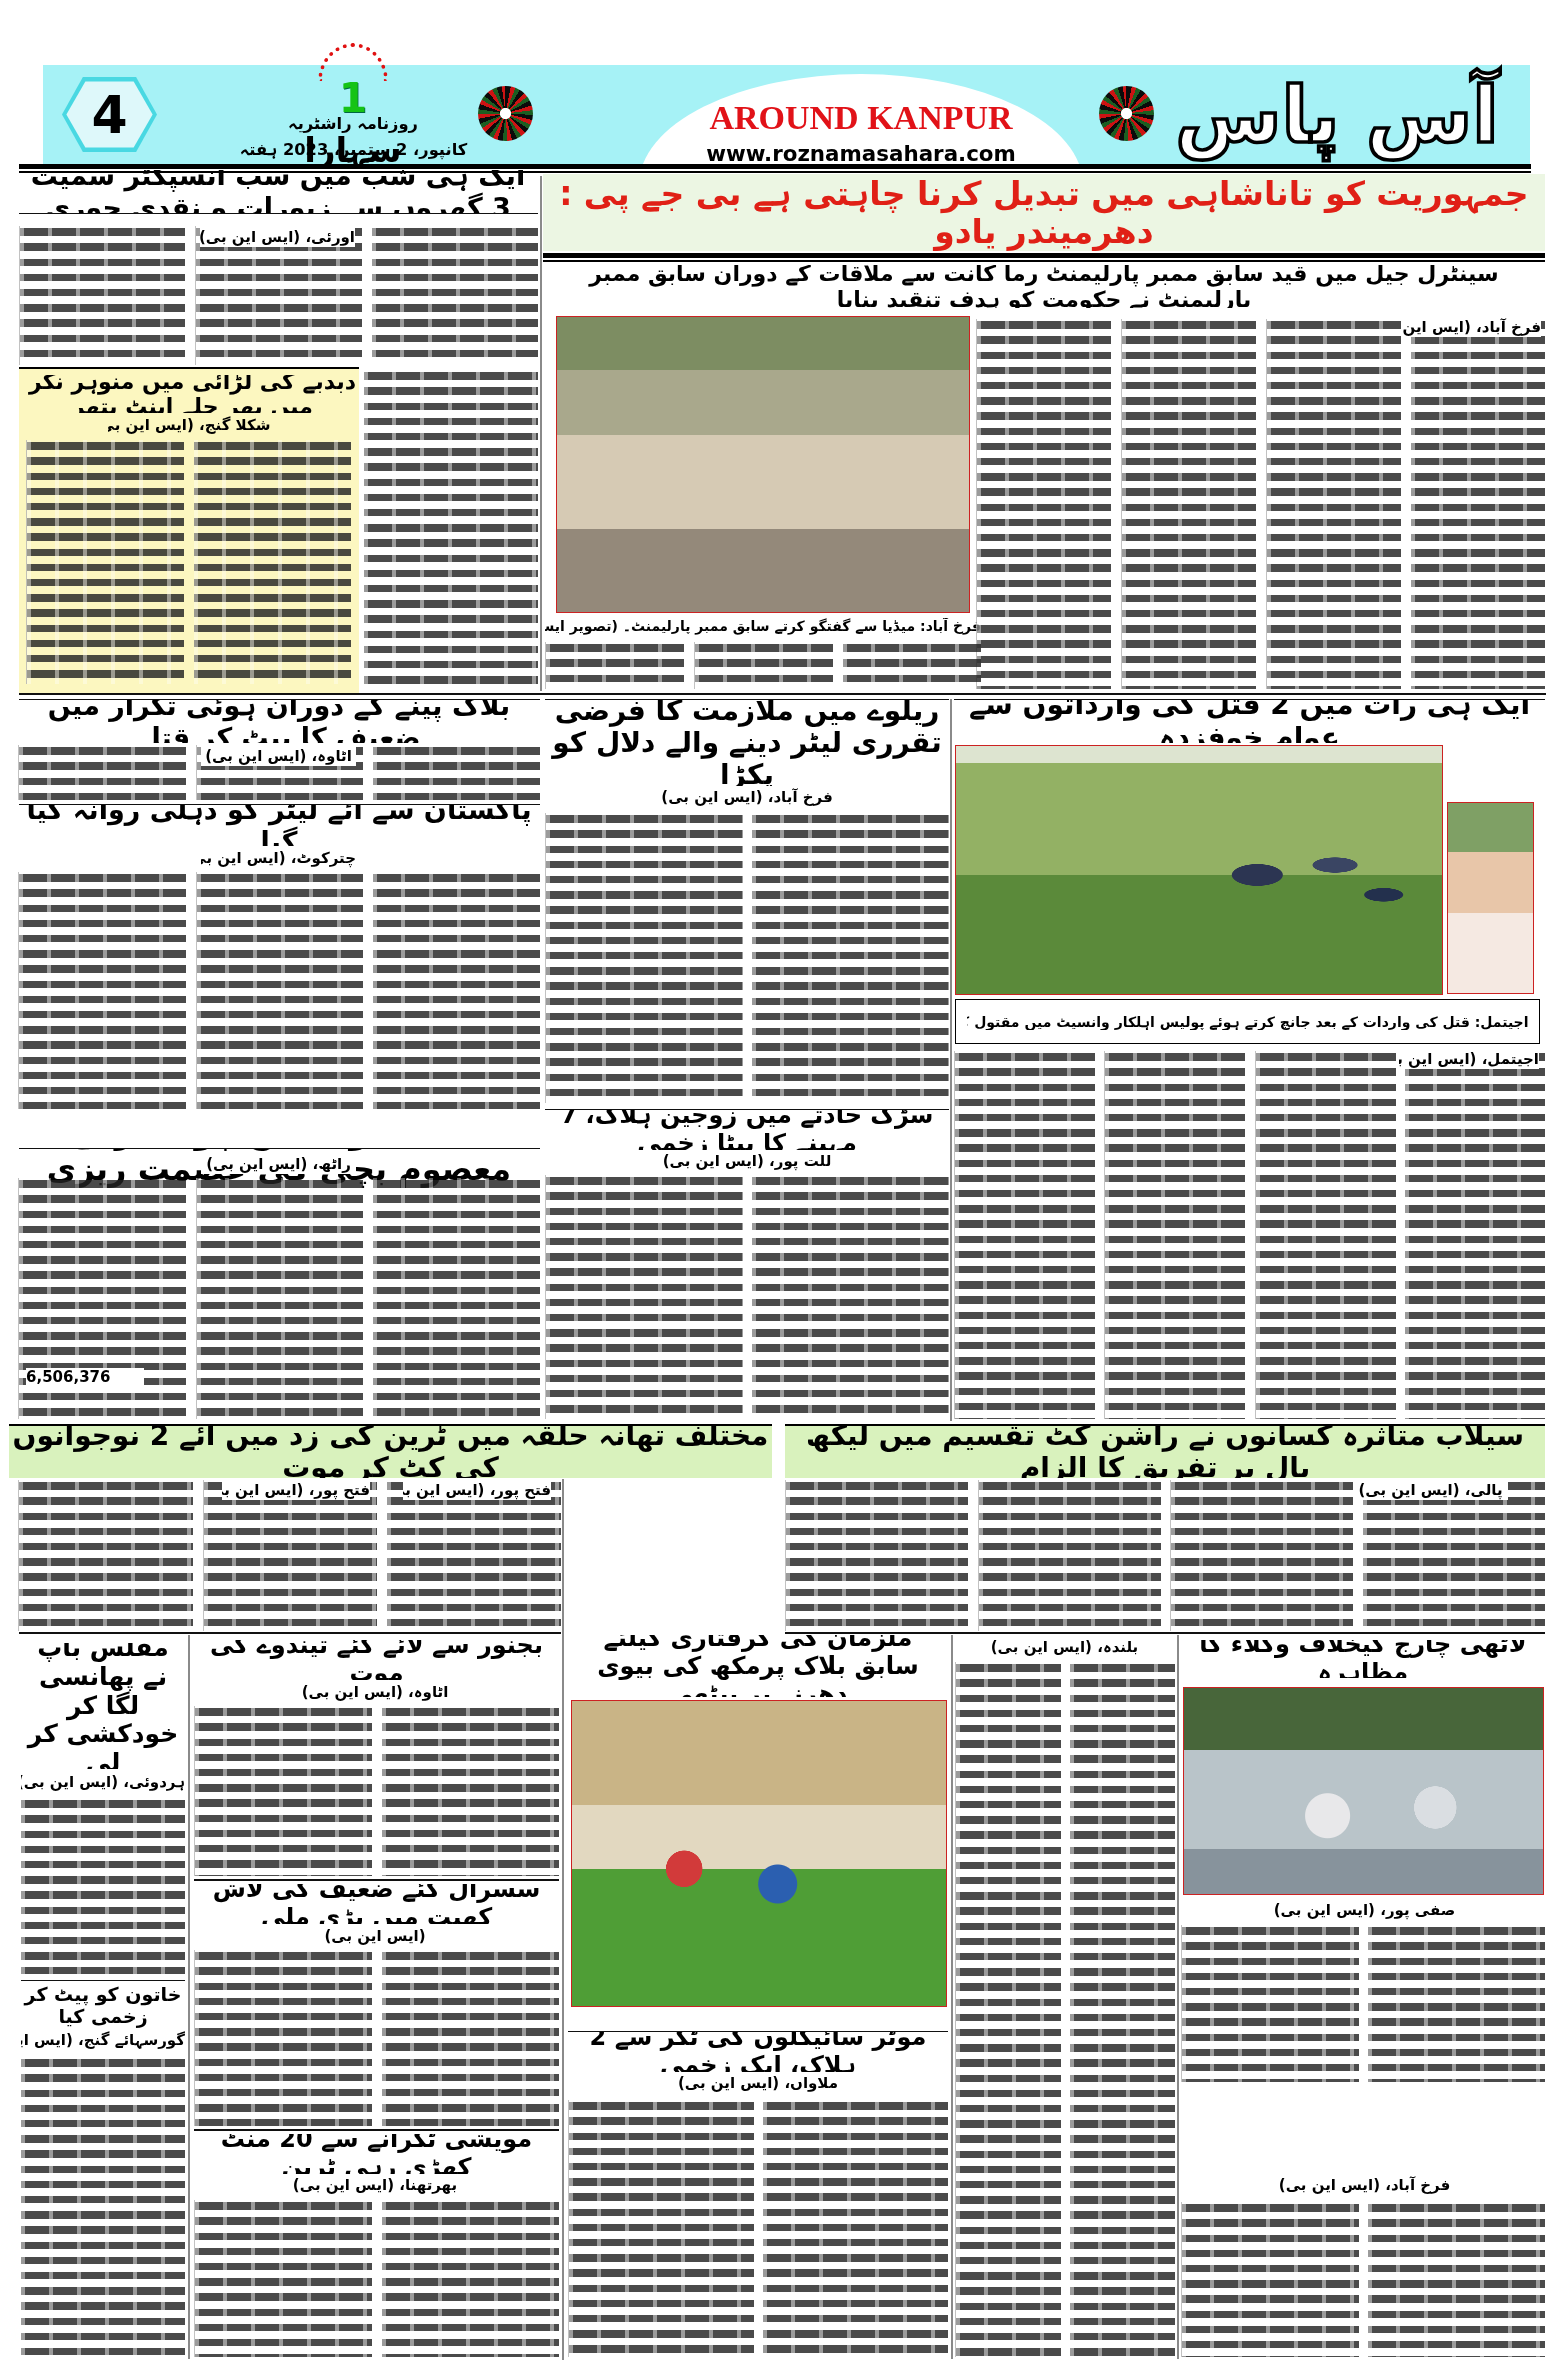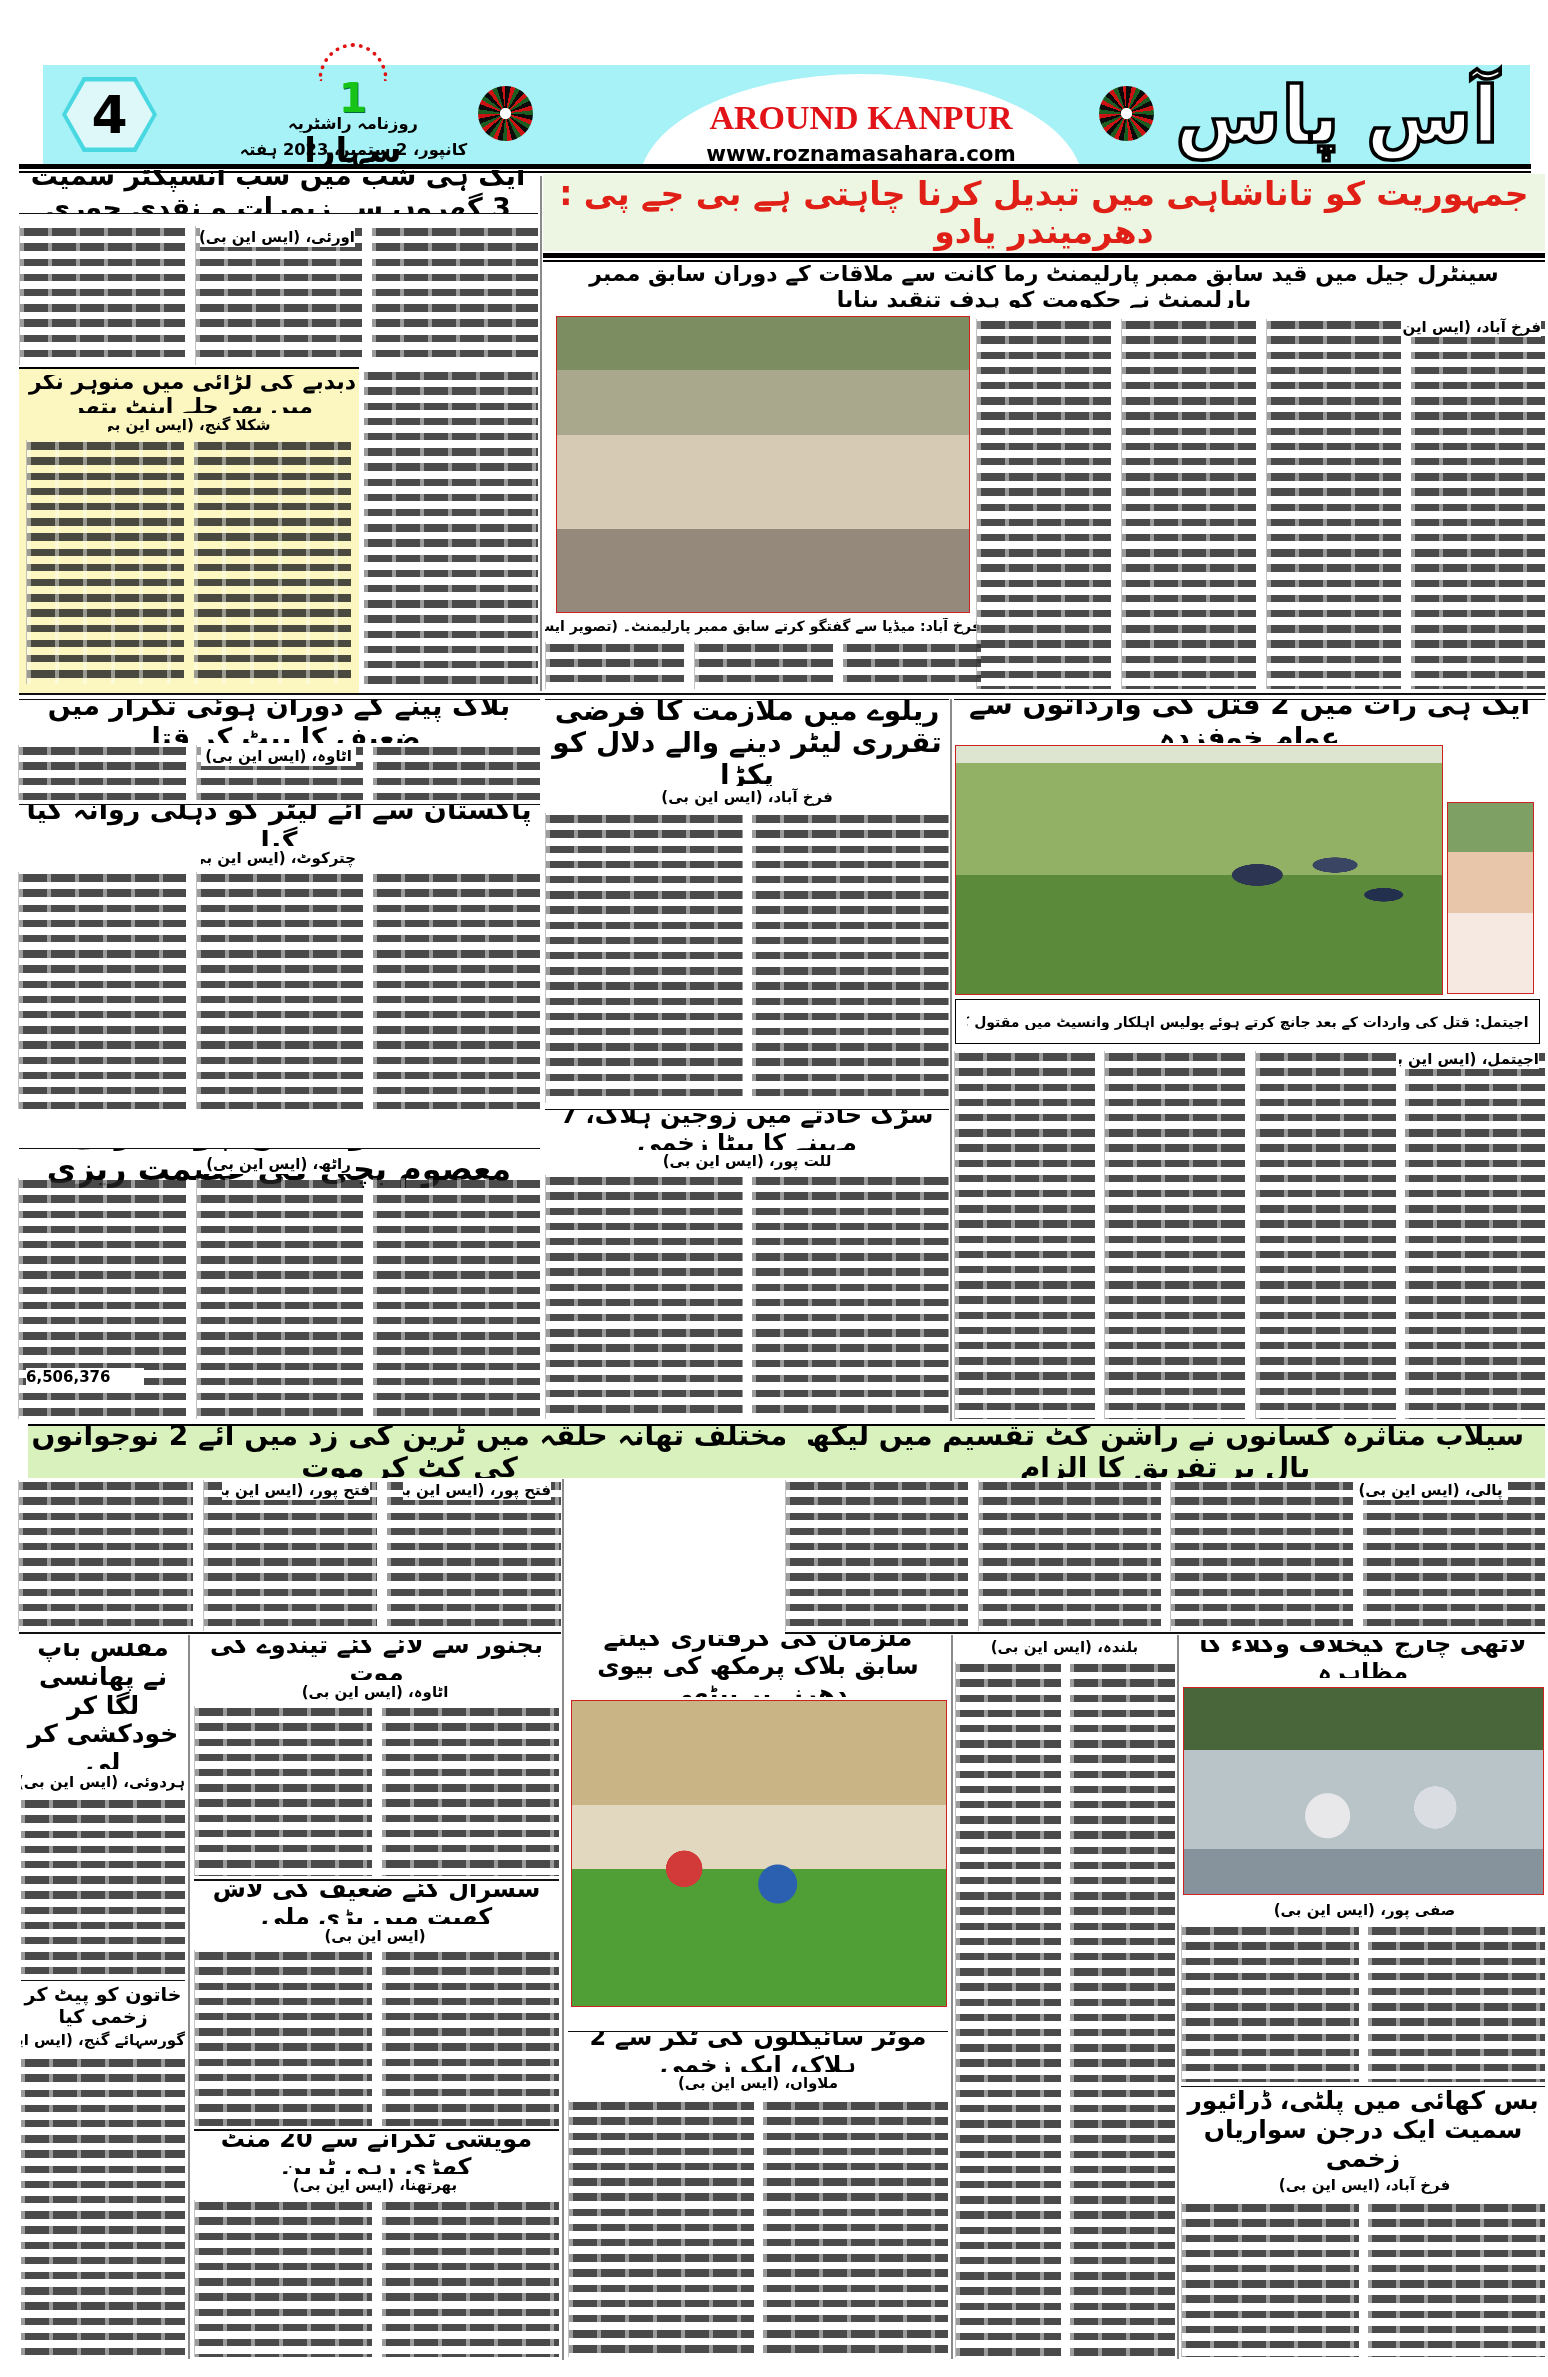--- a/index.html
+++ b/index.html
@@ -186,21 +186,21 @@
     <span class="cap" style="position:static;width:562px;">اجیتمل: قتل کی واردات کے بعد جانچ کرتے ہوئے پولیس اہلکار وانسیٹ میں مقتول کا فائل فوٹو ................ (تصویر: ایس این بی)</span>
   </div>
   <div class="by" style="left:1399px;top:1050px;width:140px;">اجیتمل، (ایس این بی)</div>
   <div class="tx" style="left:954px;top:1051px;width:591px;height:368px;">
       <i></i>
       <i></i>
       <i></i>
       <i></i>
     </div>
 
-  <div class="gband" style="left:28px;top:1424px;width:763px;height:52px;">
+  <div class="gband" style="left:9px;top:1424px;width:763px;height:52px;">
     <div class="h" style="left:3px;top:0;width:757px;height:52px;font-size:28px;position:absolute;">مختلف تھانہ حلقہ میں ٹرین کی زد میں آئے 2 نوجوانوں کی کٹ کر موت</div>
   </div>
   <div class="gband" style="left:785px;top:1424px;width:760px;height:52px;">
     <div class="h" style="left:3px;top:0;width:754px;height:52px;font-size:28px;position:absolute;">سیلاب متاثرہ کسانوں نے راشن کٹ تقسیم میں لیکھ پال پر تفریق کا الزام</div>
   </div>
 
   <div class="by" style="left:222px;top:1481px;width:148px;">فتح پور، (ایس این بی)</div>
   <div class="by" style="left:403px;top:1481px;width:148px;">فتح پور، (ایس این بی)</div>
   <div class="tx" style="left:18.5px;top:1480px;width:542px;height:151px;">
       <i></i>
@@ -272,21 +272,20 @@
     </div>
 
   <div class="vl" style="left:1177px;top:1635px;height:724px;"></div>
   <div class="h" style="left:1181px;top:1640px;width:364px;height:38px;font-size:24px;font-weight:900;">لاٹھی چارج کیخلاف وکلاء کا مظاہرہ</div>
   <div class="photo" id="ph-lawyers" style="left:1183px;top:1687px;width:361px;height:208px;"></div>
   <div class="by" style="left:1272px;top:1901px;width:185px;">صفی پور، (ایس این بی)</div>
   <div class="tx" style="left:1181px;top:1925px;width:364px;height:157px;">
       <i></i>
       <i></i>
     </div>
-  <div class="h rt" style="left:1181px;top:2086px;width:364px;height:87px;font-size:25px;">بس کھائی میں پلٹی، ڈرائیور سمیت ایک درجن سواریاں زخمی</div>
   <div class="by" style="left:1272px;top:2176px;width:185px;">فرخ آباد، (ایس این بی)</div>
   <div class="tx" style="left:1181px;top:2202px;width:364px;height:155px;">
       <i></i>
       <i></i>
     </div>
 
 </div>
 
 
 </body></html>

